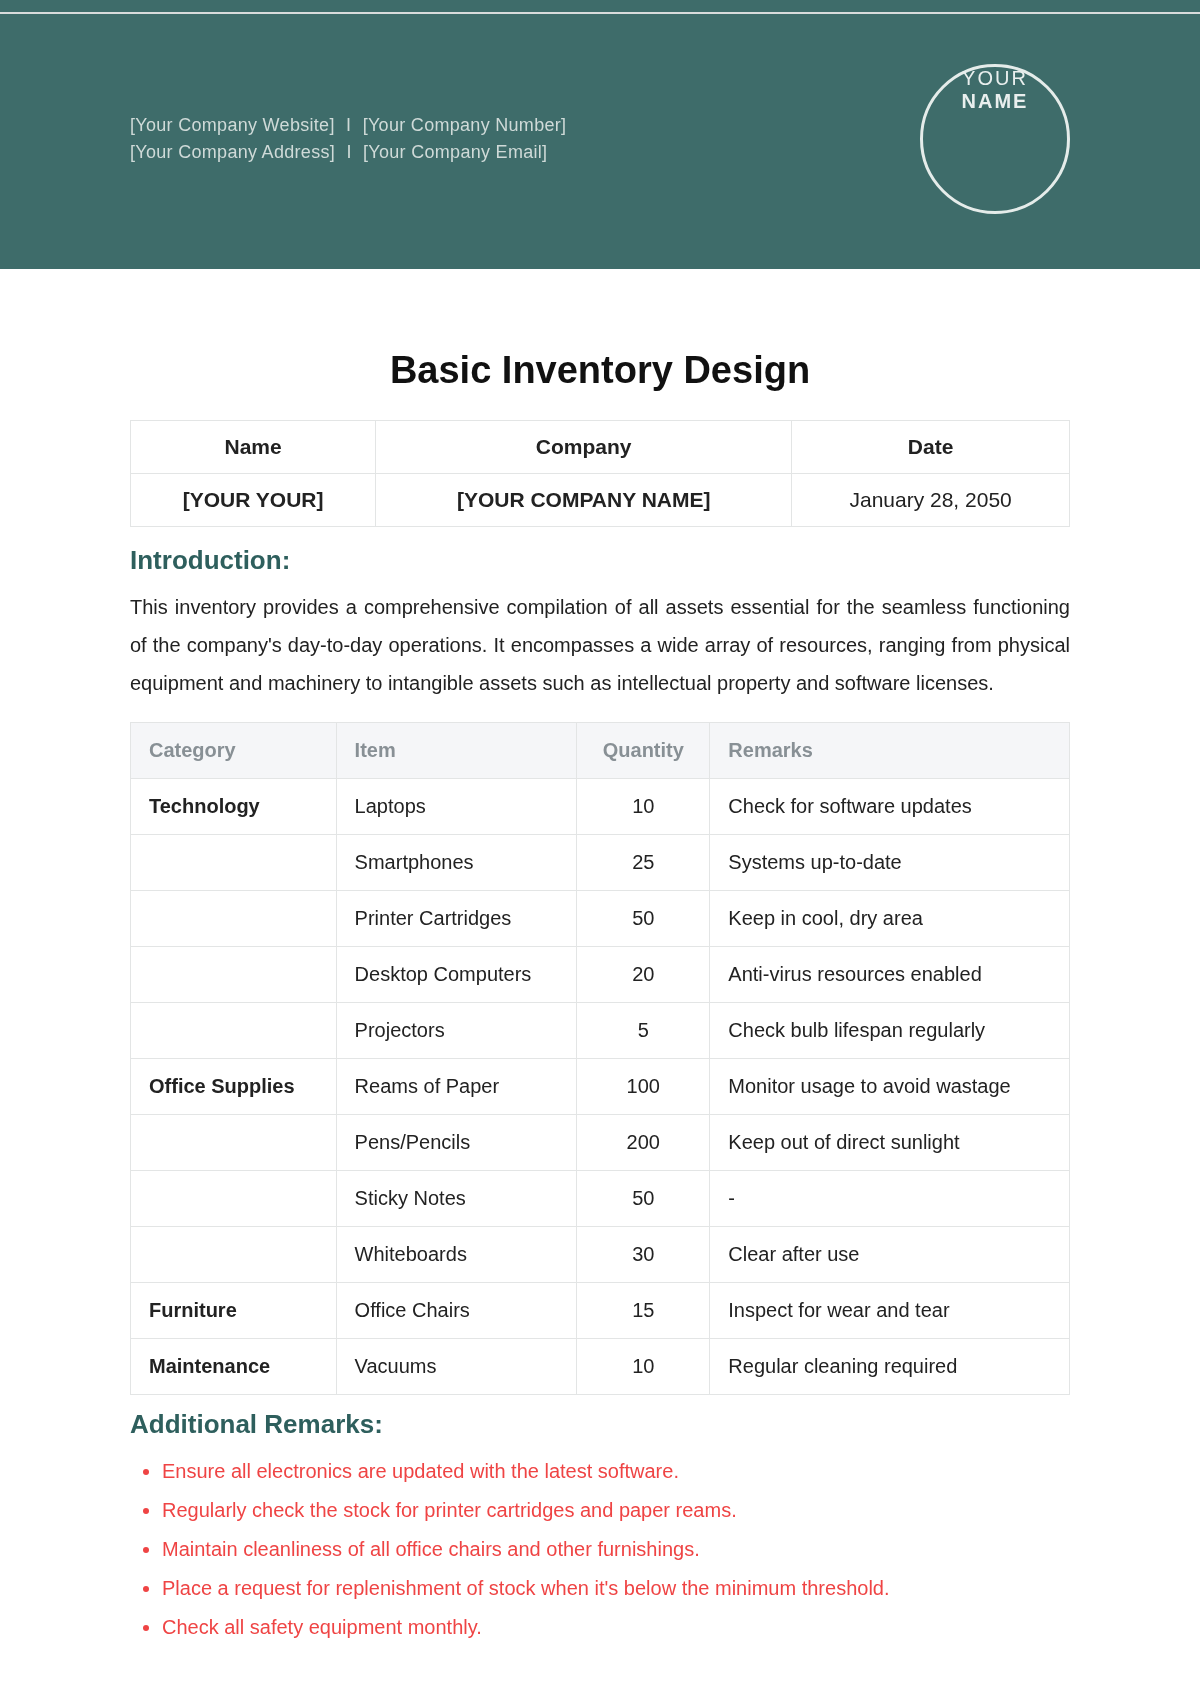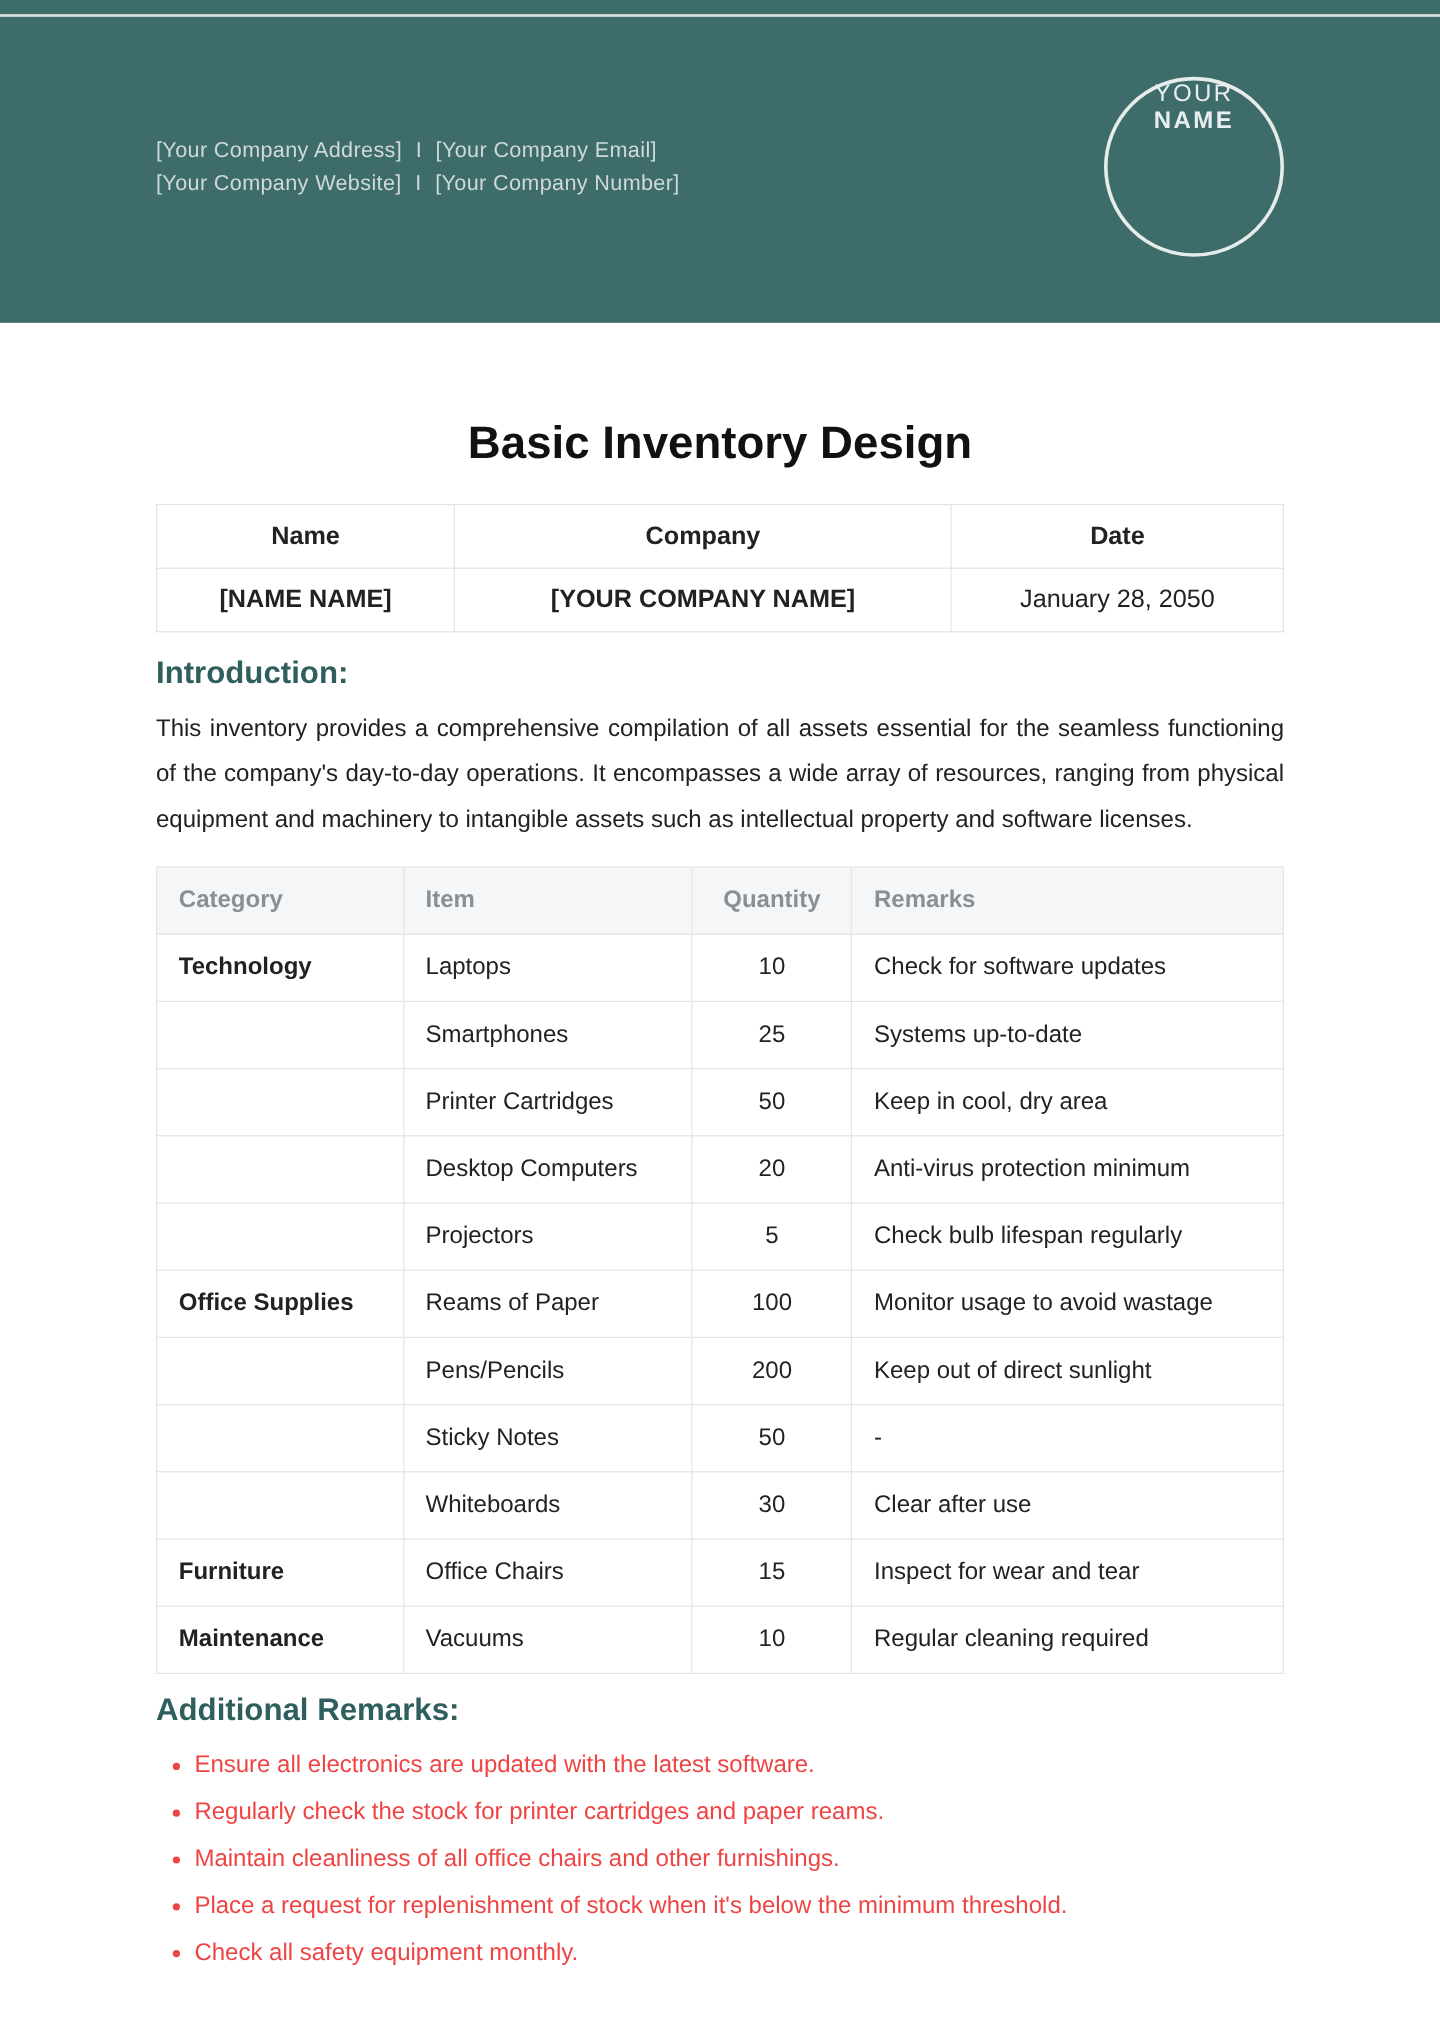--- a/index.html
+++ b/index.html
@@ -104,49 +104,49 @@
 </style>
 </head>
 <body>
 
 <div class="topstrip"></div>
 <div class="hr"></div>
 
 <div class="banner">
   <div class="info-lines">
     <div>
+      <span>[Your Company Website]</span>
+      <span class="sep">I</span>
+      <span>[Your Company Number]</span>
+    </div>
+    <div>
       <span>[Your Company Address]</span>
       <span class="sep">I</span>
       <span>[Your Company Email]</span>
-    </div>
-    <div>
-      <span>[Your Company Website]</span>
-      <span class="sep">I</span>
-      <span>[Your Company Number]</span>
     </div>
   </div>
   <div class="logo">
     <span class="l1">YOUR</span>
     <span class="l2">NAME</span>
   </div>
 </div>
 
 <div class="content">
 
   <h1 class="title">Basic Inventory Design</h1>
 
   <table class="meta">
     <tbody>
         <tr>
       <th>Name</th>
       <th>Company</th>
       <th>Date</th>
     </tr>
     <tr>
-      <td class="bold">[NAME NAME]</td>
+      <td class="bold">[YOUR YOUR]</td>
       <td class="bold">[YOUR COMPANY NAME]</td>
       <td>January 28, 2050</td>
     </tr>
   </tbody>
     </table>
 
   <h2 class="section">Introduction:</h2>
   <p class="intro">This inventory provides a comprehensive compilation of all assets essential for the seamless functioning of the company's day-to-day operations. It encompasses a wide array of resources, ranging from physical equipment and machinery to intangible assets such as intellectual property and software licenses.</p>
 
   <table class="inv">
@@ -174,21 +174,21 @@
         <tr>
           <td class="cat"></td>
           <td>Printer Cartridges</td>
           <td class="qty">50</td>
           <td>Keep in cool, dry area</td>
         </tr>
         <tr>
           <td class="cat"></td>
           <td>Desktop Computers</td>
           <td class="qty">20</td>
-          <td>Anti-virus protection minimum</td>
+          <td>Anti-virus resources enabled</td>
         </tr>
         <tr>
           <td class="cat"></td>
           <td>Projectors</td>
           <td class="qty">5</td>
           <td>Check bulb lifespan regularly</td>
         </tr>
         <tr>
           <td class="cat">Office Supplies</td>
           <td>Reams of Paper</td>

